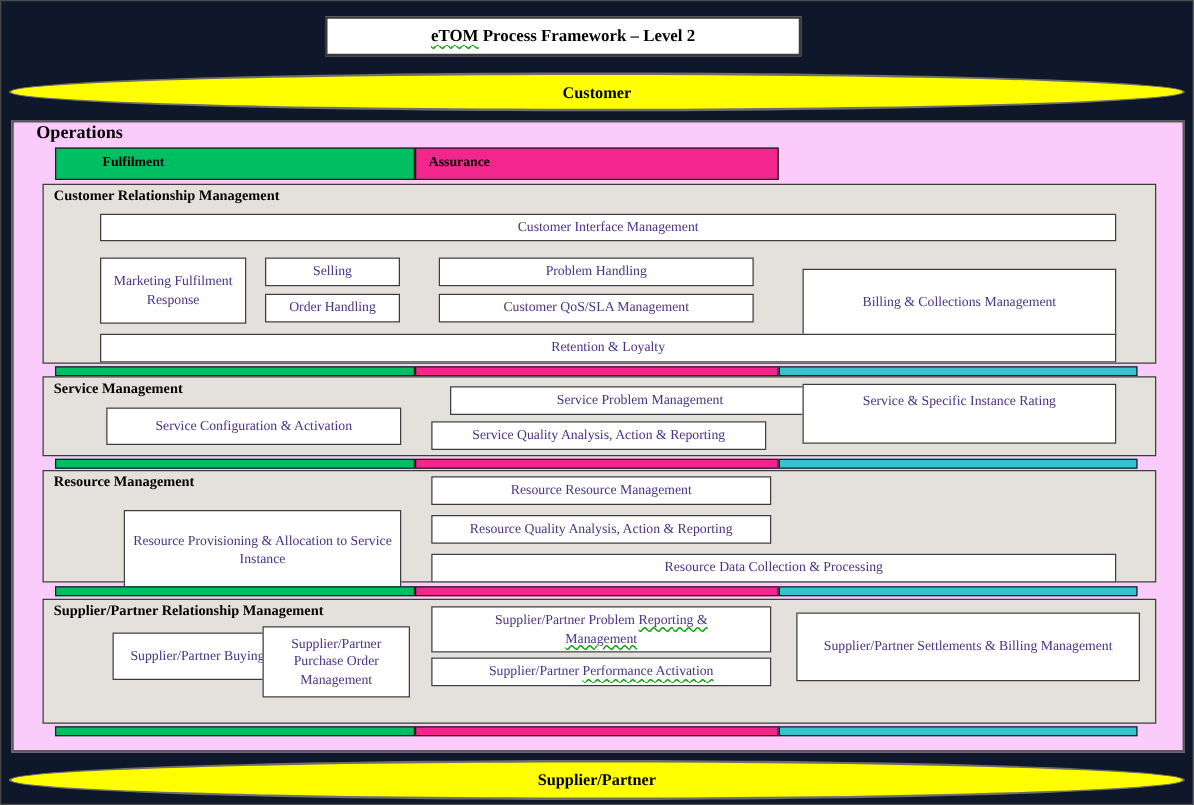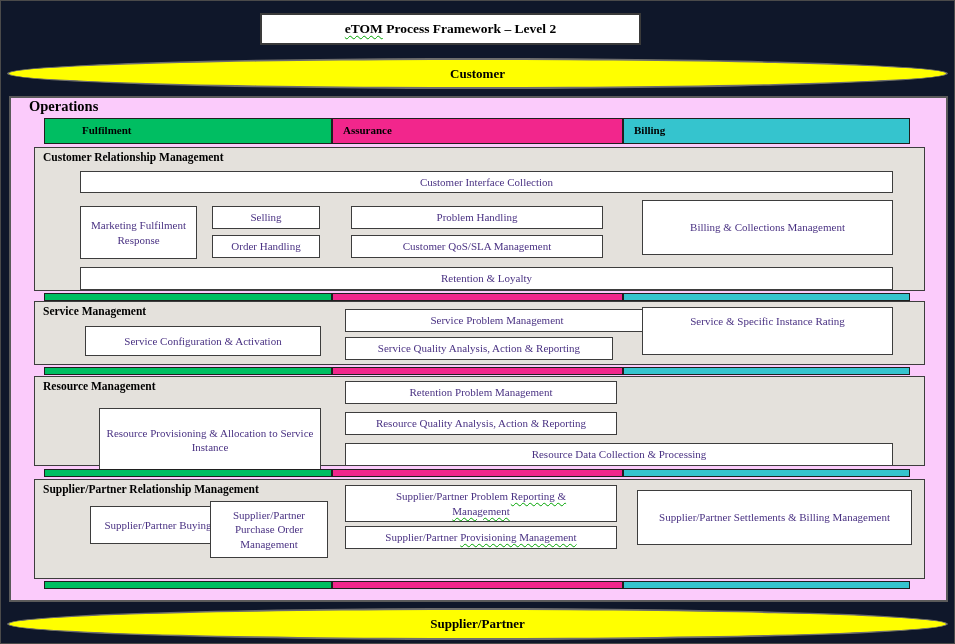--- a/index.html
+++ b/index.html
@@ -71,25 +71,25 @@
     box-sizing:border-box;display:flex;align-items:center;justify-content:center;
     text-align:center;font-size:11px;line-height:1.3;color:#4a3283;padding:0 4px;
   }
   
   .cim{left:45px;top:23px;width:813px;height:22px;}
   .mfr{left:45px;top:58px;width:117px;height:53px;}
   .selling{left:177px;top:58px;width:108px;height:23px;}
   .ordh{left:177px;top:87px;width:108px;height:23px;}
   .ph{left:316px;top:58px;width:252px;height:23px;}
   .qos{left:316px;top:87px;width:252px;height:23px;}
-  .bcm{left:607px;top:52px;width:251px;height:55px;}
+  .bcm{left:607px;top:67px;width:251px;height:55px;}
   .ret{left:45px;top:119px;width:813px;height:23px;}
   
   .sca{left:50px;top:24px;width:236px;height:30px;}
-  .spm{left:310px;top:7px;width:304px;height:23px;}
+  .spm{left:325px;top:7px;width:304px;height:23px;}
   .sqaar{left:310px;top:35px;width:268px;height:23px;}
   .ssir{left:607px;top:5px;width:251px;height:48px;align-items:flex-start;padding-top:6px;}
   
   .rpa{left:64px;top:31px;width:222px;height:64px;}
   .rpm{left:310px;top:4px;width:272px;height:23px;}
   .rqaar{left:310px;top:35px;width:272px;height:23px;}
   .rdcp{left:310px;top:66px;width:548px;height:23px;}
   
   .spb{left:55px;top:26px;width:136px;height:38px;}
   .spom{left:175px;top:21px;width:118px;height:57px;}
@@ -115,25 +115,24 @@
 
   <div class="band top">
     <span>Customer</span>
   </div>
 
   <div class="operations">
     <div class="ops-label">Operations</div>
 
     <div class="colhdr fulfilment">Fulfilment</div>
     <div class="colhdr assurance">Assurance</div>
-    <div class="colhdr billing">Billing</div>
 
     <div class="section crm">
       <div class="sec-label">Customer Relationship Management</div>
-      <div class="pbox cim">Customer Interface Collection</div>
+      <div class="pbox cim">Customer Interface Management</div>
       <div class="pbox mfr">Marketing Fulfilment Response</div>
       <div class="pbox selling">Selling</div>
       <div class="pbox ordh">Order Handling</div>
       <div class="pbox ph">Problem Handling</div>
       <div class="pbox qos">Customer QoS/SLA Management</div>
       <div class="pbox bcm">Billing &amp; Collections Management</div>
       <div class="pbox ret">Retention &amp; Loyalty</div>
     </div>
 
     <div class="strip s1"><span class="seg g"></span><span class="seg p"></span><span class="seg c"></span></div>
@@ -144,36 +143,36 @@
       <div class="pbox spm">Service Problem Management</div>
       <div class="pbox sqaar">Service Quality Analysis, Action &amp; Reporting</div>
       <div class="pbox ssir">Service &amp; Specific Instance Rating</div>
     </div>
 
     <div class="strip s2"><span class="seg g"></span><span class="seg p"></span><span class="seg c"></span></div>
 
     <div class="section rm">
       <div class="sec-label">Resource Management</div>
       <div class="pbox rpa">Resource Provisioning &amp; Allocation to Service Instance</div>
-      <div class="pbox rpm">Retention Problem Management</div>
+      <div class="pbox rpm">Resource Resource Management</div>
       <div class="pbox rqaar">Resource Quality Analysis, Action &amp; Reporting</div>
       <div class="pbox rdcp">Resource Data Collection &amp; Processing</div>
     </div>
 
     <div class="strip s3"><span class="seg g"></span><span class="seg p"></span><span class="seg c"></span></div>
 
     <div class="section sprm">
       <div class="sec-label">Supplier/Partner Relationship Management</div>
       <div class="pbox spb">Supplier/Partner Buying</div>
       <div class="pbox spom">Supplier/Partner Purchase Order Management</div>
       <div class="pbox sppr">
         <span><span>Supplier/Partner Problem </span><span class="squiggle">Reporting &amp;</span><br><span class="squiggle">Management</span></span>
       </div>
       <div class="pbox sppm">
-        <span><span>Supplier/Partner </span><span class="squiggle">Provisioning  Management</span></span>
+        <span><span>Supplier/Partner </span><span class="squiggle">Performance  Activation</span></span>
       </div>
       <div class="pbox spsb">Supplier/Partner Settlements &amp; Billing Management</div>
     </div>
 
     <div class="strip s4"><span class="seg g"></span><span class="seg p"></span><span class="seg c"></span></div>
 
   </div>
 
   <div class="band bottom">
     <span>Supplier/Partner</span>

